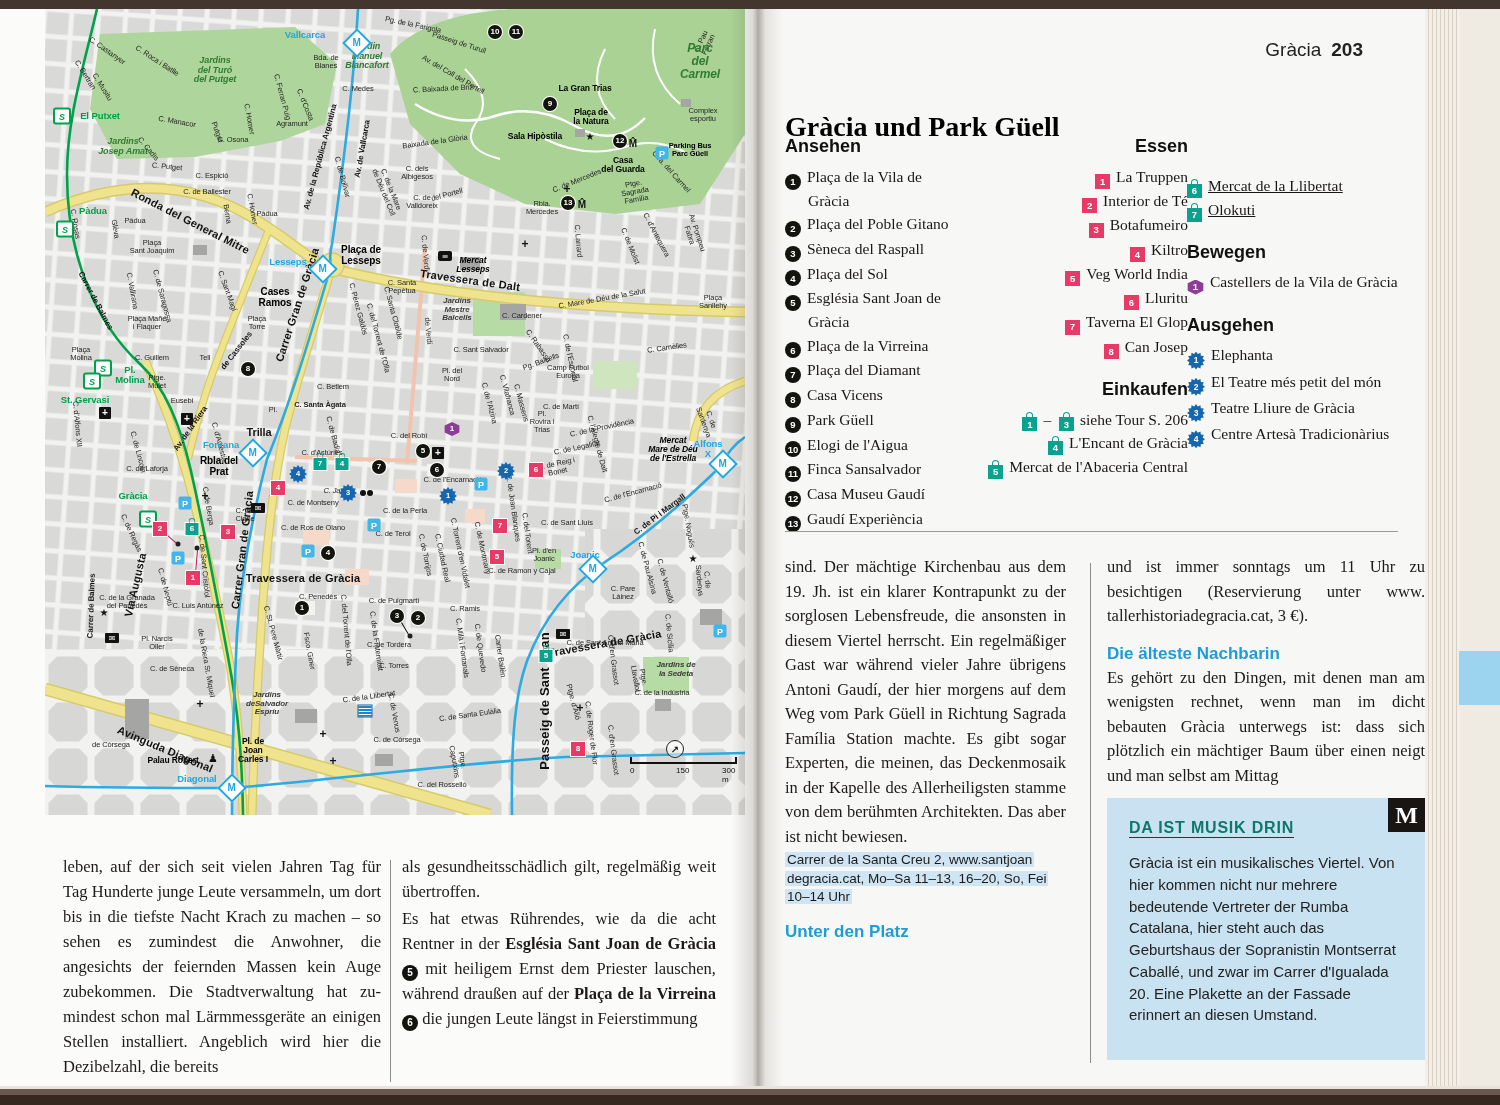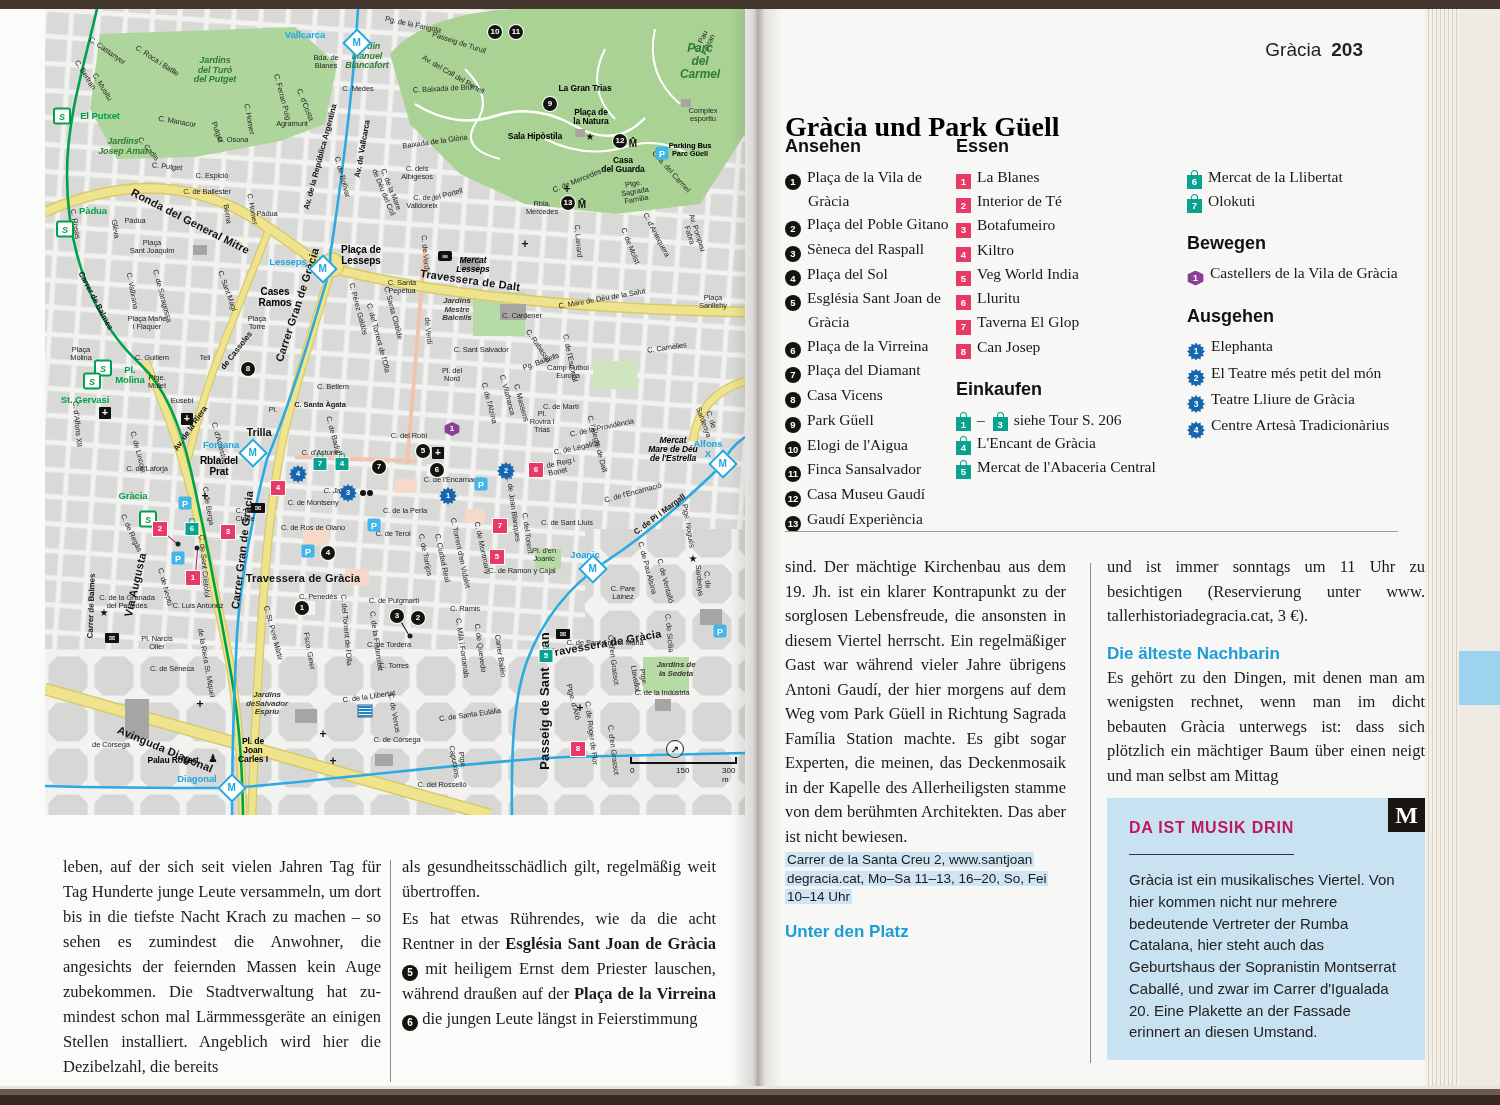--- a/index.html
+++ b/index.html
@@ -76,43 +76,43 @@
   .art .info span{background:#cfe5f4;box-decoration-break:clone;-webkit-box-decoration-break:clone;padding:0 2px;}
   .ib{display:inline-flex;align-items:center;justify-content:center;width:16px;height:16px;border-radius:50%;
       background:#14140f;color:#fff;font:700 10px/1 "Liberation Sans",sans-serif;vertical-align:-2px;}
 
   
   .rp-header{position:absolute;top:30px;right:62px;font-family:"Liberation Sans",sans-serif;font-size:19px;color:#222;}
   .rp-header b{margin-left:10px;}
   .rp-title{position:absolute;left:28px;top:80px;font:700 28px/1.1 "Liberation Serif",serif;color:#000;}
   .listing{position:absolute;left:28px;top:128px;width:615px;}
   .list-col{position:absolute;top:0;font-size:15.5px;line-height:22.5px;color:#1a1816;}
-  .lc1{left:0;width:172px;} .lc2{left:171px;width:232px;} .lc3{left:402px;width:213px;}
+  .lc1{left:0;width:172px;} .lc2{left:171px;width:232px;text-align:right;} .lc3{left:402px;width:213px;}
   .list-col h3{margin:0 0 9px 0;font:700 18px/1.1 "Liberation Sans",sans-serif;color:#111;}
   .sec{margin-bottom:21px;}
   .sec.nohead{padding-top:2px;}
   .it{padding-left:23px;text-indent:-23px;margin-bottom:1px;}
   .bg{display:inline-flex;align-items:center;justify-content:center;position:relative;width:16px;height:16px;
       color:#fff;font:700 9.5px/1 "Liberation Sans",sans-serif;margin-right:6px;vertical-align:-3px;text-indent:0;}
   .bg.sight{background:#14140f;border-radius:50%;}
   .bg.food{background:#e83a67;width:15px;height:15px;}
   .bg.shop{background:#0aa28e;width:15px;height:14px;margin-top:3px;}
   .bg.shop::before{content:"";position:absolute;top:-5px;left:4px;width:5px;height:5px;border:1.7px solid #0aa28e;border-bottom:none;border-radius:4px 4px 0 0;}
   .bg.move{background:#8c3e96;width:17px;height:15px;clip-path:polygon(50% 0,96% 25%,96% 75%,50% 100%,4% 75%,4% 25%);}
   .bg.night{background:#1566ae;width:18px;height:18px;font-size:8.5px;
       clip-path:polygon(100% 50%,86.7% 59.8%,93.3% 75%,76.9% 76.9%,75% 93.3%,59.8% 86.7%,50% 100%,40.2% 86.7%,25% 93.3%,23.1% 76.9%,6.7% 75%,13.3% 59.8%,0% 50%,13.3% 40.2%,6.7% 25%,23.1% 23.1%,25% 6.7%,40.2% 13.3%,50% 0%,59.8% 13.3%,75% 6.7%,76.9% 23.1%,93.3% 25%,86.7% 40.2%);}
   .bg-dash{margin:0 4px 0 0;}
   .listing-rule{position:absolute;left:28px;top:522px;width:613px;border-top:1.2px solid #9a9a98;}
   .rp-articles{position:absolute;left:28px;top:546px;width:614px;}
   .rp-colA{position:absolute;left:0;top:0;width:281px;font-size:16.5px;line-height:24.5px;text-align:justify;color:#1c1a18;}
   .rp-colB{position:absolute;left:322px;top:0;width:318px;font-size:16.5px;line-height:24.5px;text-align:justify;color:#1c1a18;}
   .rp-divider{position:absolute;left:305px;top:8px;height:500px;border-left:1px solid #8c8c8a;}
   .mbox{position:absolute;left:322px;top:243px;width:318px;height:262px;background:#c9e2f2;box-sizing:border-box;padding:20px 22px;}
-  .mbox h5{margin:0 0 14px 0;font:700 16px/1.2 "Liberation Sans",sans-serif;letter-spacing:.8px;color:#be185d;
-      border-bottom:1.6px solid #333;display:inline-block;padding-bottom:17px;}
+  .mbox h5{margin:0 0 14px 0;font:700 16px/1.2 "Liberation Sans",sans-serif;letter-spacing:.8px;color:#0f766e;
+      border-bottom:1.6px solid #333;display:inline-block;padding-bottom:0;}
   .mbox .mtext{font:15px/1.45 "Liberation Sans",sans-serif;color:#222;text-align:left;}
   .mbox .mlogo{position:absolute;top:0px;right:0px;width:37px;height:34px;background:#181512;color:#fff;
       display:flex;align-items:center;justify-content:center;font:700 24px "Liberation Serif",serif;}
 </style>
 </head>
 <body>
 
 <div class="book">
   <div class="top-strip"></div>
   <div class="edge-left"></div>
@@ -569,38 +569,38 @@
             <div class="it"><span class="bg sight">9</span><span>Park Güell</span></div>
             <div class="it"><span class="bg sight">10</span><span>Elogi de l'Aigua</span></div>
             <div class="it"><span class="bg sight">11</span><span>Finca Sansalvador</span></div>
             <div class="it"><span class="bg sight">12</span><span>Casa Museu Gaudí</span></div>
             <div class="it"><span class="bg sight">13</span><span>Gaudí Experiència</span></div>
           </div>
         </div>
         <div class="list-col lc2">
           <div class="sec">
             <h3>Essen</h3>
-            <div class="it"><span class="bg food">1</span><span>La Blanes</span></div>
+            <div class="it"><span class="bg food">1</span><span>La Truppen</span></div>
             <div class="it"><span class="bg food">2</span><span>Interior de Té</span></div>
             <div class="it"><span class="bg food">3</span><span>Botafumeiro</span></div>
             <div class="it"><span class="bg food">4</span><span>Kiltro</span></div>
             <div class="it"><span class="bg food">5</span><span>Veg World India</span></div>
             <div class="it"><span class="bg food">6</span><span>Lluritu</span></div>
             <div class="it"><span class="bg food">7</span><span>Taverna El Glop</span></div>
             <div class="it"><span class="bg food">8</span><span>Can Josep</span></div>
           </div>
           <div class="sec">
             <h3>Einkaufen</h3>
             <div class="it"><span class="bg shop">1</span><span class="bg-dash">– </span><span class="bg shop">3</span><span>siehe Tour S. 206</span></div>
             <div class="it"><span class="bg shop">4</span><span>L'Encant de Gràcia</span></div>
             <div class="it"><span class="bg shop">5</span><span>Mercat de l'Abaceria Central</span></div>
           </div>
         </div>
         <div class="list-col lc3">
-          <div class="sec nohead" style="margin-top: 27px;">
+          <div class="sec nohead" style="margin-top: 36px; text-decoration: underline;">
             <div class="it"><span class="bg shop">6</span><span>Mercat de la Llibertat</span></div>
             <div class="it"><span class="bg shop">7</span><span>Olokuti</span></div>
           </div>
           <div class="sec">
             <h3>Bewegen</h3>
             <div class="it"><span class="bg move">1</span><span>Castellers de la Vila de Gràcia</span></div>
           </div>
           <div class="sec">
             <h3>Ausgehen</h3>
             <div class="it"><span class="bg night">1</span><span>Elephanta</span></div>

